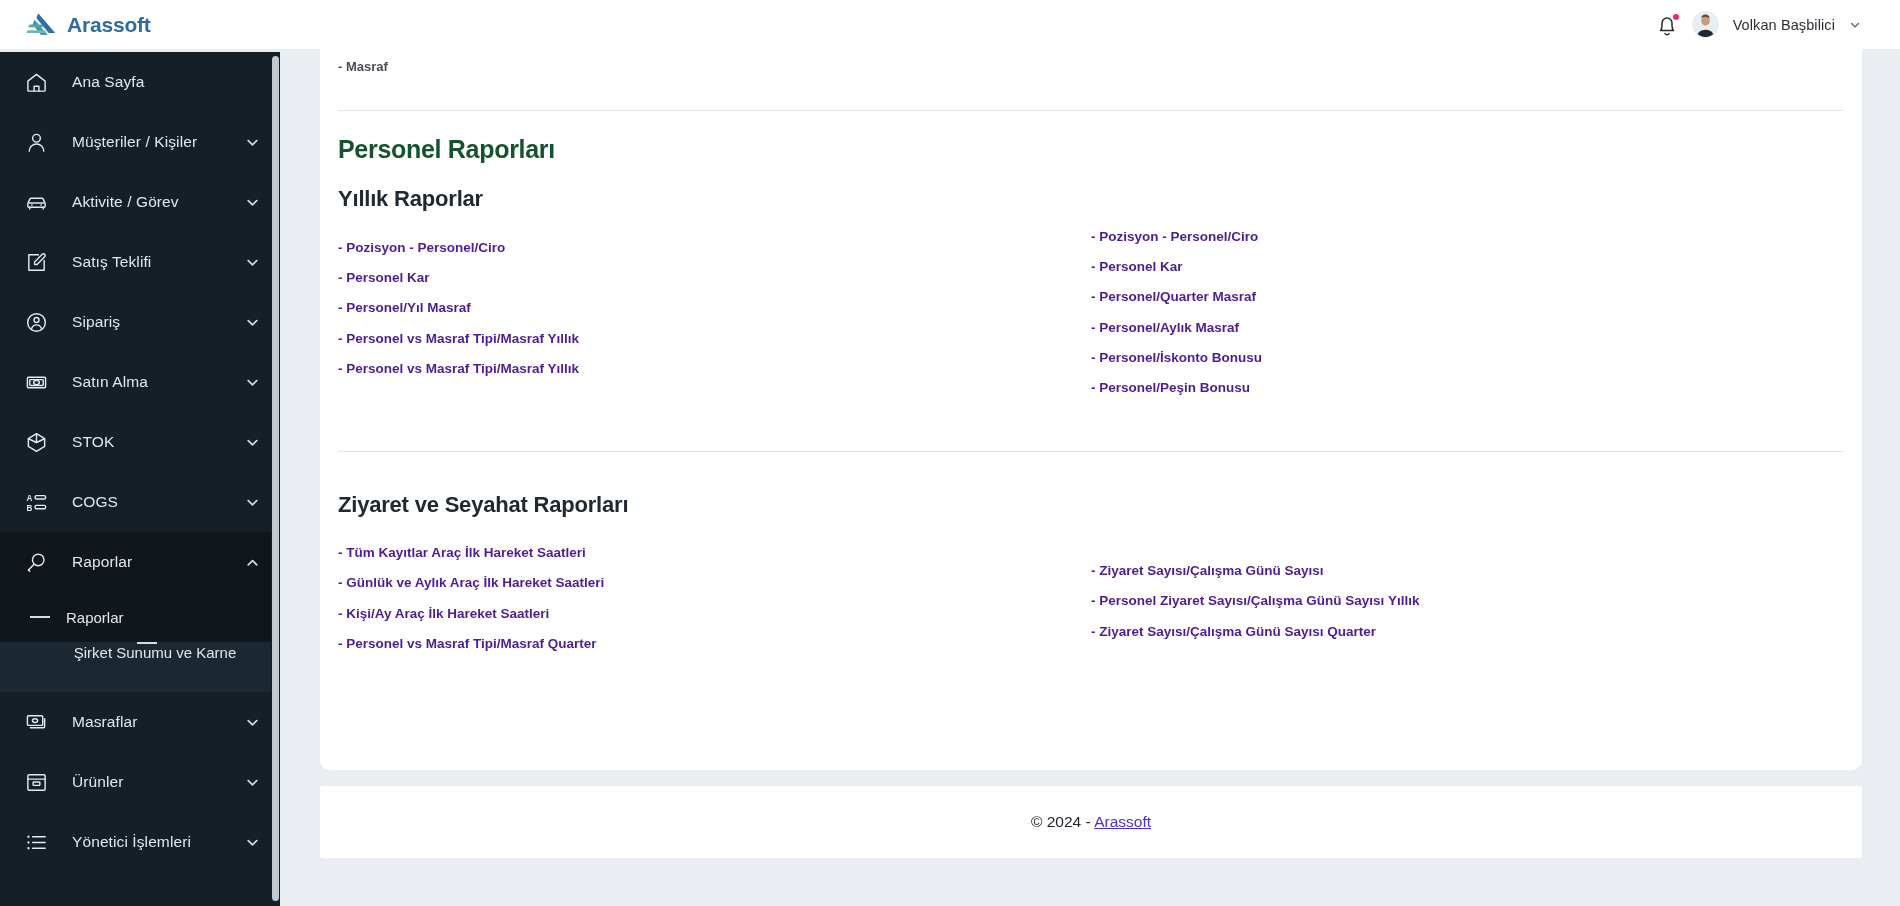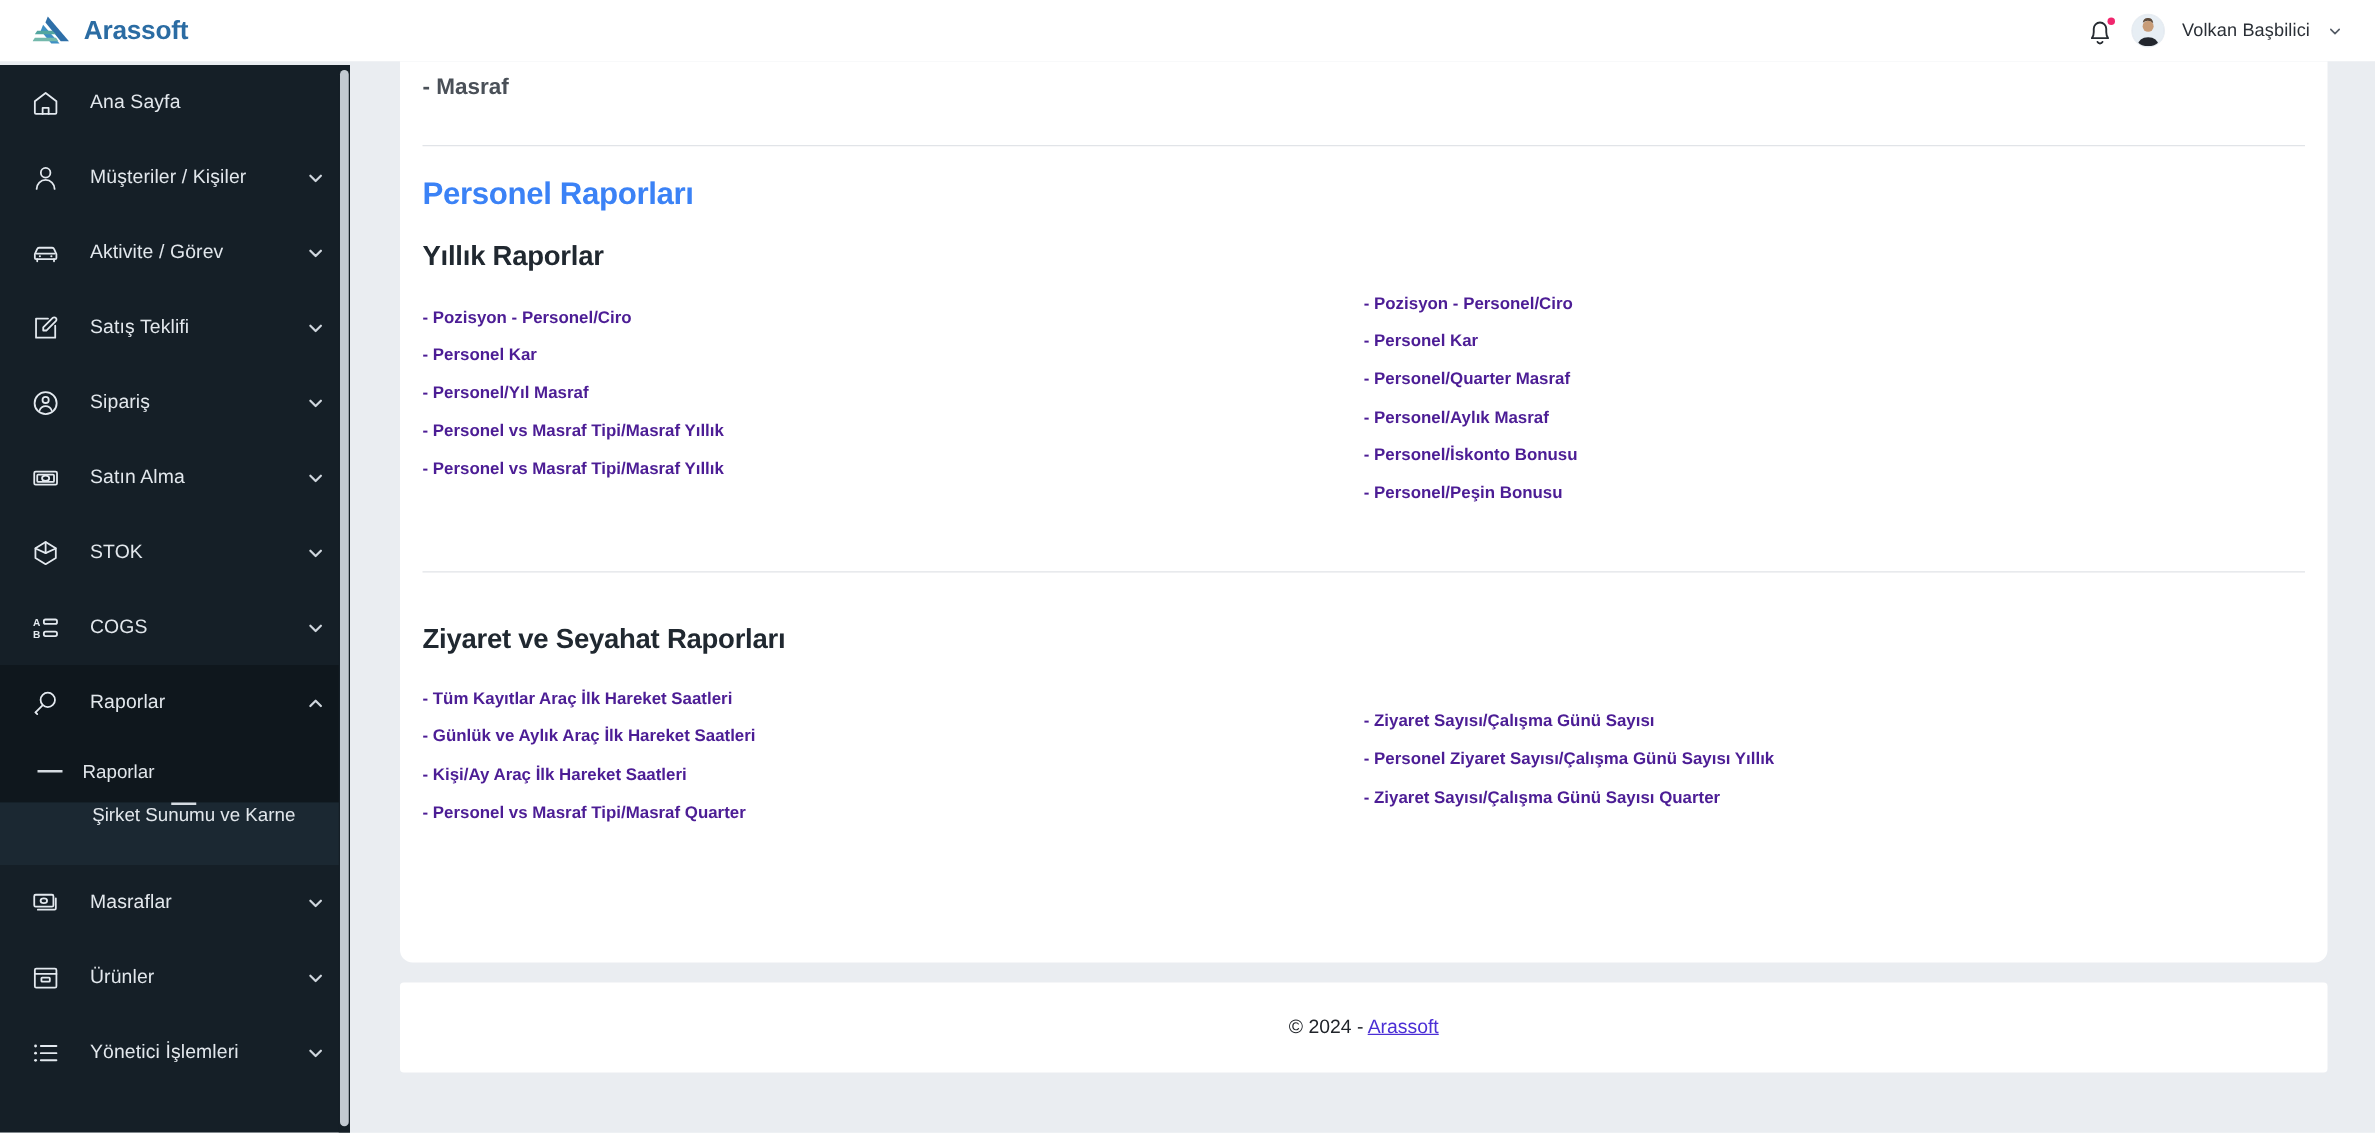--- a/index.html
+++ b/index.html
@@ -23,21 +23,21 @@
     display: flex; align-items: center; gap: 9px;
     padding-left: 26px;
   }
   .brand-logo { width: 32px; height: 26px; display:block; flex: none; }
   .brand-name {
     font-size: 21px; font-weight: bold; color: #2b6ca3;
     letter-spacing: -0.2px;
   }
   .topbar-right {
     margin-left: auto; display: flex; align-items: center;
-    gap: 14px; padding-right: 26px; height: 49px; justify-content: flex-end;
+    gap: 14px; padding-right: 39px; height: 49px; justify-content: flex-end;
   }
   .bell-wrap { position: relative; width: 22px; height: 24px; cursor: pointer; }
   .bell-dot {
     position: absolute; top: 1px; right: -1px;
     width: 6px; height: 6px; border-radius: 50%;
     background: #f0266d;
   }
   .avatar {
     width: 27px; height: 27px; border-radius: 50%;
     background: #dfe6ee; overflow: hidden; flex: none;
@@ -109,28 +109,28 @@
   .card {
     position: absolute; left: 40px; top: 0px;
     width: 1542px;
     background: #ffffff;
     border-radius: 10px;
     padding: 0 18px;
   }
   .card.main-card { height: 721px; border-radius: 0 0 10px 10px; }
 
   .orphan-line {
-    font-size: 18px; font-weight: bold; color: #4a5058;
+    font-size: 13px; font-weight: bold; color: #4a5058;
     padding-top: 10px; padding-left: 0px;
   }
   .divider {
     height: 1px; background: #e1e4e8; margin: 36px 0 0 0;
   }
   .h2 {
-    font-size: 25px; font-weight: bold; color: #3b82f6;
+    font-size: 25px; font-weight: bold; color: #14532d;
     letter-spacing: -0.3px; margin-top: 24px;
   }
   .h3 {
     font-size: 22px; font-weight: bold; color: #202830;
     letter-spacing: -0.2px;
   }
   .cols { display: flex; }
   .col { width: 50%; }
   .rep-link {
     display: block; font-size: 13.5px; font-weight: bold;

